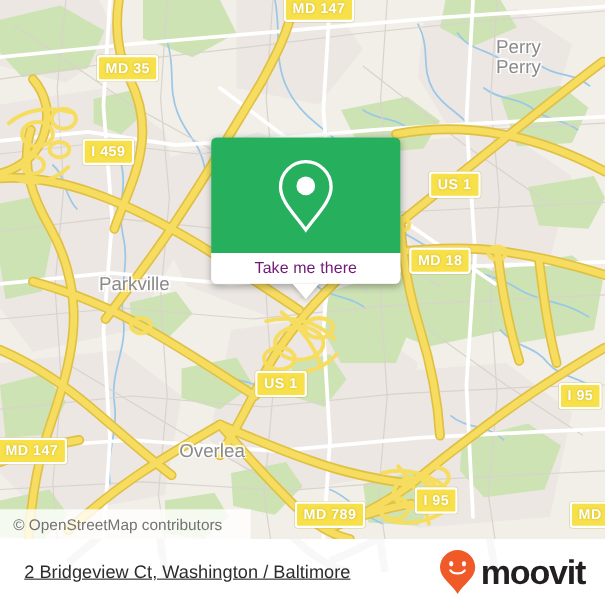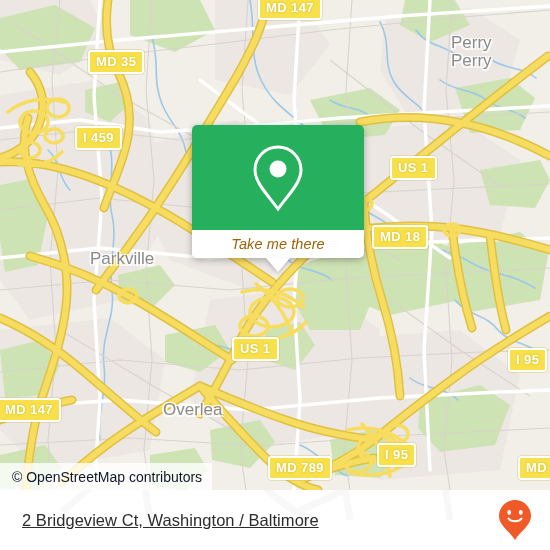--- a/index.html
+++ b/index.html
@@ -67,45 +67,44 @@
     display:flex; align-items:center; justify-content:center;
   }
   #popup-white{
     position:absolute; left:0; top:105px; width:100%; height:28px;
     background:#ffffff;
     border-radius:0 0 5px 5px;
     display:flex; align-items:center; justify-content:center;
   }
   #popup-label{
     font-size:14.5px;
-    color:#a16207;
+    color:#701a75;
     letter-spacing:.1px;
-    font-style:italic;
   }
   #popup-tail{
     position:absolute;
     left:50%; top:133px;
     margin-left:-12px;
     width:0; height:0;
     border-left:12px solid transparent;
     border-right:12px solid transparent;
     border-top:14px solid #ffffff;
     filter:drop-shadow(0 2px 2px rgba(0,0,0,.20));
   }
 
   
   #attribution{
     position:absolute;
     left:0; top:463px;
     height:27px;
-    padding:0 10px 0 12px;
+    padding:0 26px 0 12px;
     display:flex; align-items:center;
     background:rgba(255,255,255,.80);
     font-size:14px;
-    color:#0f172a;
+    color:#737373;
     z-index:30;
   }
 
   
   #footer{
     position:absolute;
     left:0; top:490px; width:550px; height:60px;
     background:#ffffff;
     display:flex; align-items:center;
     z-index:50;
@@ -388,14 +387,15 @@
 
   <span id="footer-address">2 Bridgeview Ct, Washington / Baltimore</span>
 
   <div id="moovit-logo">
     <svg width="34" height="42" viewBox="0 0 34 42">
       <path d="M17,1 C8.2,1 1,8.2 1,17 C1,26.5 12,32.5 17,41 C22,32.5 33,26.5 33,17 C33,8.2 25.8,1 17,1 Z" fill="#f05a28"></path>
       <ellipse cx="11.2" cy="13.5" rx="1.9" ry="2.4" fill="#ffffff"></ellipse>
       <ellipse cx="22.8" cy="13.5" rx="1.9" ry="2.4" fill="#ffffff"></ellipse>
       <path d="M10.5,19.5 C13.2,23.2 20.8,23.2 23.5,19.5" fill="none" stroke="#ffffff" stroke-width="2.1" stroke-linecap="round"></path>
     </svg>
+    <span id="moovit-wordmark">moovit</span>
   </div>
 </div>
 
 </body></html>

